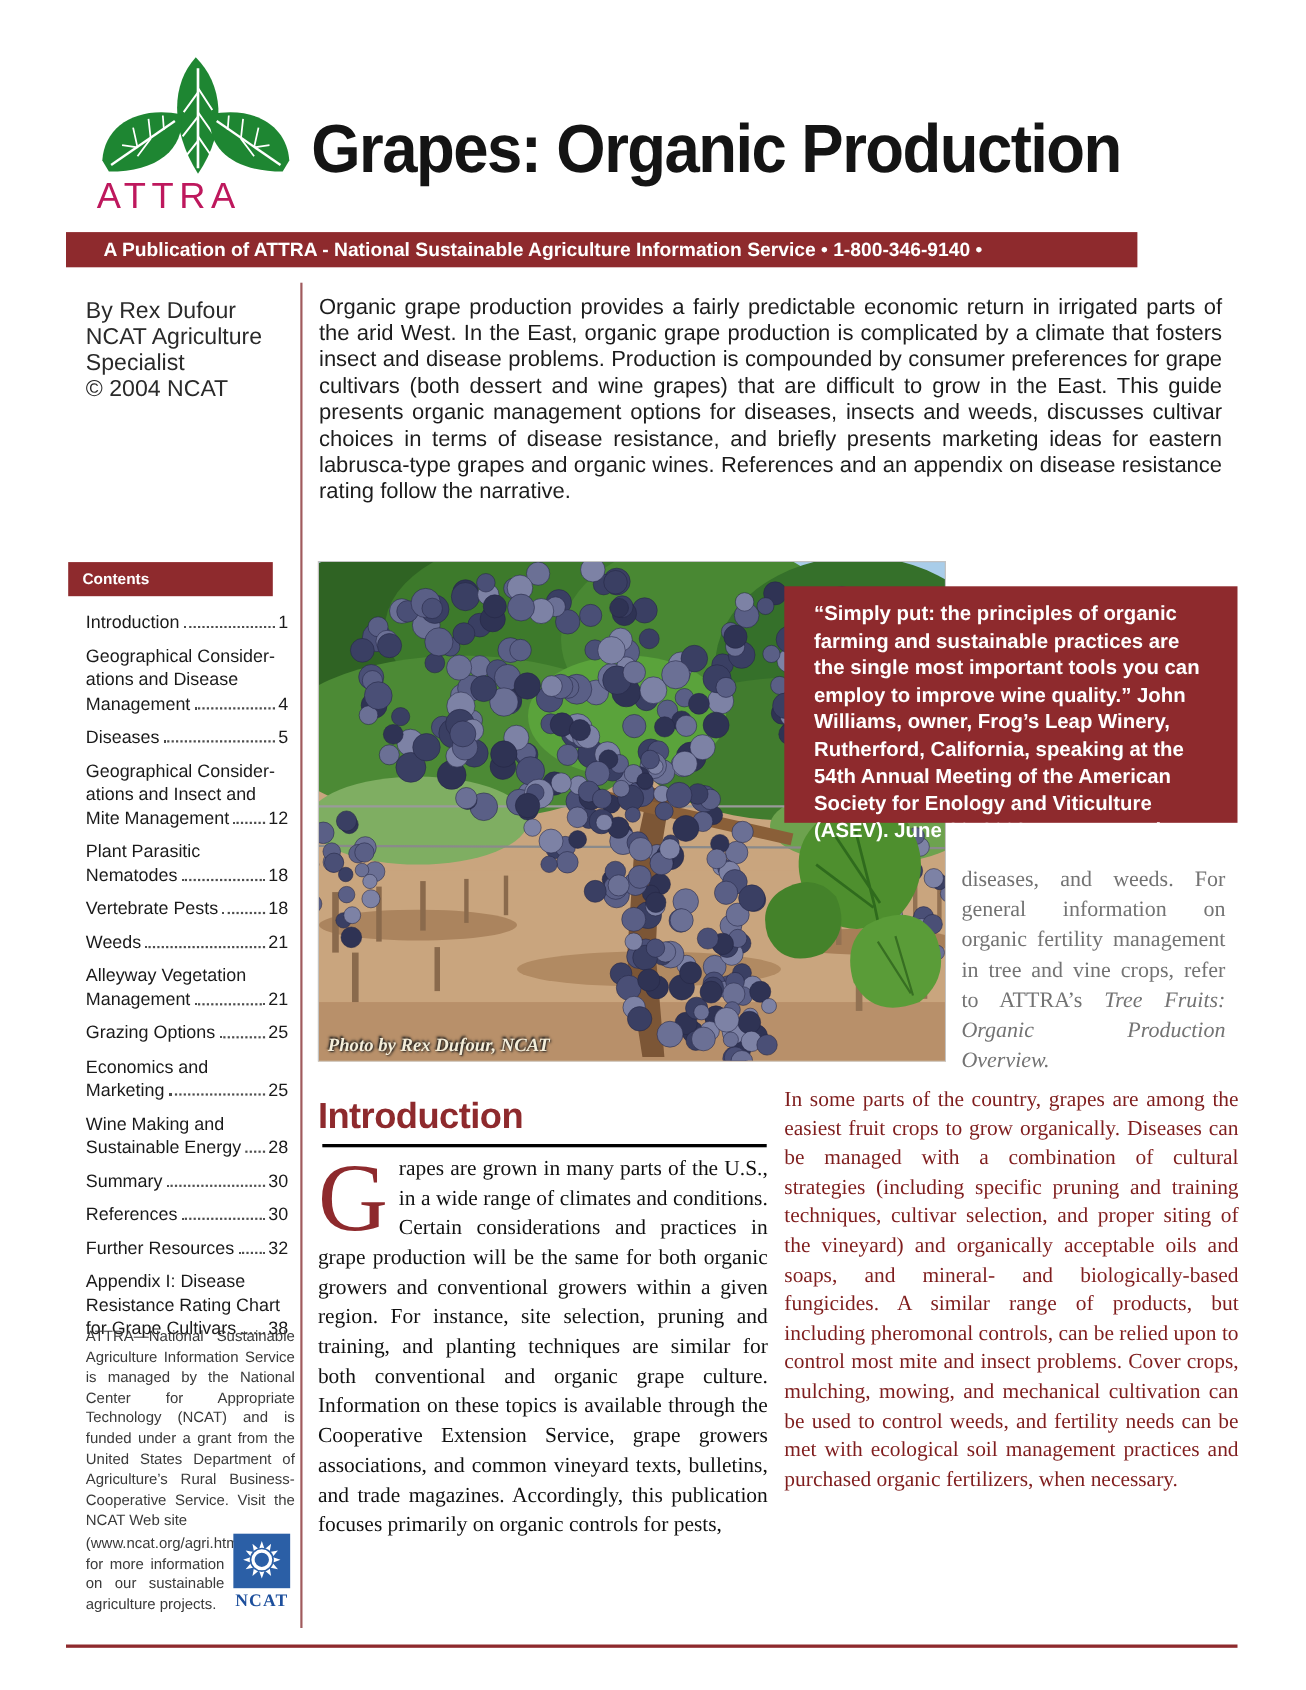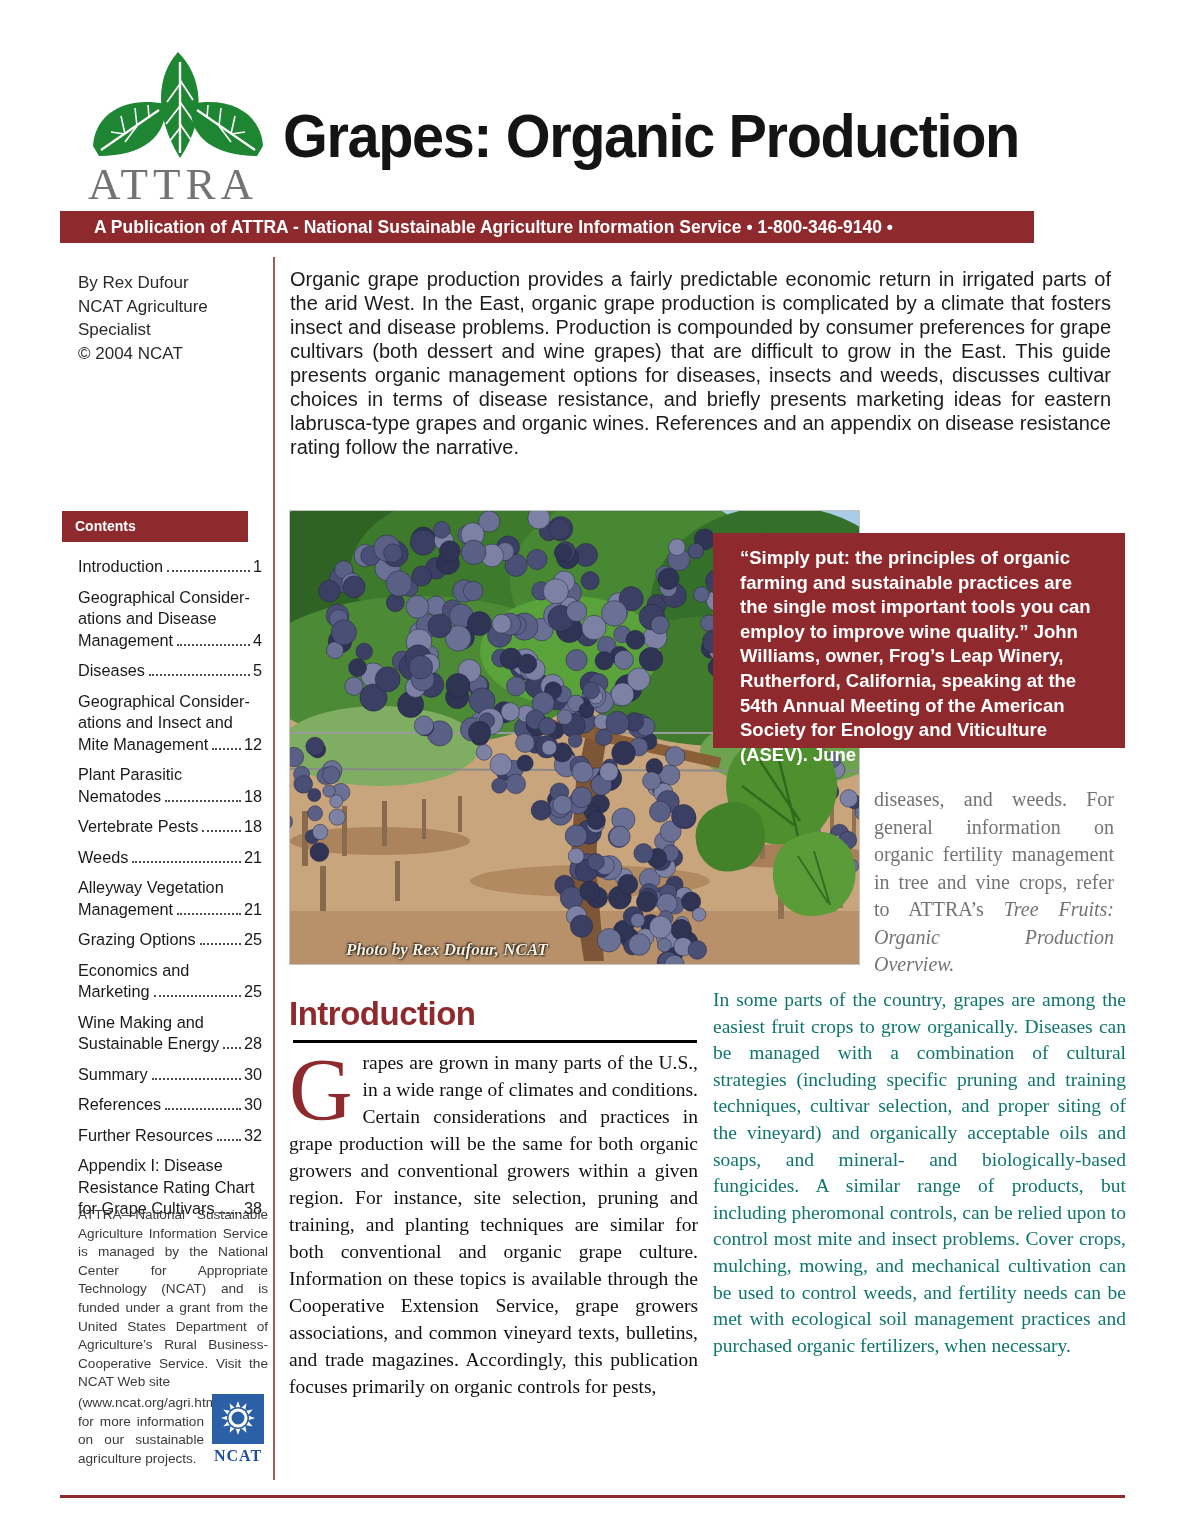--- a/index.html
+++ b/index.html
@@ -6,31 +6,31 @@
     --red:#8e2a2d;
     --rule-red:#a05a5d;
     --ink:#1a1a1a;
   }
   html,body{margin:0;padding:0;background:#ffffff;}
   .page{position:relative;width:1187px;height:1536px;background:#fff;overflow:hidden;
         font-family:"Liberation Sans",sans-serif;color:var(--ink);}
 
   
   .logo{position:absolute;left:85px;top:50px;width:192px;}
-  .logo-word{font-family:Liberation Serif, serif;font-size:45px;color:#737373;
+  .logo-word{font-family:Liberation Sans, sans-serif;font-size:33px;color:#be185d;
              letter-spacing:5px;margin-top:-8px;padding-left:3px;}
   .page-title{position:absolute;left:283px;top:100px;white-space:nowrap;}
   .page-title span{display:inline-block;font-size:62px;font-weight:700;color:#141414;
                    letter-spacing:-1.5px;transform:scaleX(.93);transform-origin:left;}
   .banner{position:absolute;left:60px;top:211px;width:974px;height:32px;background:var(--red);
           color:#fff;font-size:17.5px;font-weight:700;line-height:32px;padding-left:34px;
           box-sizing:border-box;}
 
   
-  .author{position:absolute;left:78px;top:271px;font-size:17px;line-height:23.5px;color:#2a2a2a;}
+  .author{position:absolute;left:78px;top:271px;font-size:21px;line-height:23.5px;color:#2a2a2a;}
   .author span{display:block;}
   .vrule{position:absolute;left:273px;top:257px;width:2px;height:1223px;background:var(--rule-red);}
   .contents-bar{position:absolute;left:62px;top:511px;width:186px;height:31px;background:var(--red);
                 color:#fff;font-weight:700;font-size:14px;line-height:31px;padding-left:13px;
                 box-sizing:border-box;}
   .toc{position:absolute;left:78px;top:556px;width:184px;font-size:16.3px;line-height:21.5px;color:#1a1a1a;}
   .toc-entry{margin-bottom:9px;}
   .toc-last{display:flex;align-items:baseline;}
   .toc-dots{flex:1;border-bottom:2px dotted #4d4d4d;margin:0 3px 3px 4px;min-width:6px;}
   .toc-num{flex:none;}
@@ -46,39 +46,39 @@
   
   .abstract{position:absolute;left:290px;top:267px;width:821px;font-size:20px;
             line-height:24px;text-align:justify;color:#1c1c1c;}
 
   
   .photo{position:absolute;left:289px;top:510px;width:571px;height:455px;border:1px solid #c3c3c3;
          box-sizing:border-box;overflow:hidden;background:#c9a57e;}
   .photo svg{display:block;}
   .caption{position:absolute;left:298px;top:940px;font-family:"Liberation Serif",serif;
            font-style:italic;font-weight:700;font-size:17px;color:#f4eeda;
-           text-shadow:1px 1px 2px #1c1c1c,-1px -1px 2px #1c1c1c;margin-left:48px;}
+           text-shadow:1px 1px 2px #1c1c1c,-1px -1px 2px #1c1c1c;}
   .quote{position:absolute;left:713px;top:533px;width:412px;height:215px;background:var(--red);
          color:#ffffff;font-weight:700;font-size:18.5px;line-height:24.6px;
          padding:13px 27px;box-sizing:border-box;}
 
   
   .serif{font-family:"Liberation Serif",serif;}
   .fragment{position:absolute;left:874px;top:786px;width:240px;font-size:20px;line-height:27.5px;
             text-align:justify;color:#737373;}
   .fragment .it{font-style:italic;}
   .intro-heading{position:absolute;left:289px;top:995px;font-size:33px;font-weight:700;
                  color:var(--red);letter-spacing:-.5px;}
   .heading-rule{position:absolute;left:293px;top:1040px;width:404px;height:3px;background:#000;}
   .col1{position:absolute;left:289px;top:1049px;width:409px;font-size:19.5px;line-height:27px;
         text-align:justify;color:#101010;}
   .dropcap{float:left;font-family:"Liberation Serif",serif;font-size:88px;line-height:.72;
            color:var(--red);margin:9px 10px 0 0;}
   .col2{position:absolute;left:713px;top:987px;width:413px;font-size:19.5px;line-height:26.6px;
-        text-align:justify;color:#0f766e;}
+        text-align:justify;color:#7f1d1d;}
 
   .bottom-rule{position:absolute;left:60px;top:1495px;width:1065px;height:3px;background:var(--red);}
 </style>
 </head>
 <body>
 
 <div class="page">
 
   <div class="logo">
     <svg width="186" height="112" viewBox="0 0 186 112">

